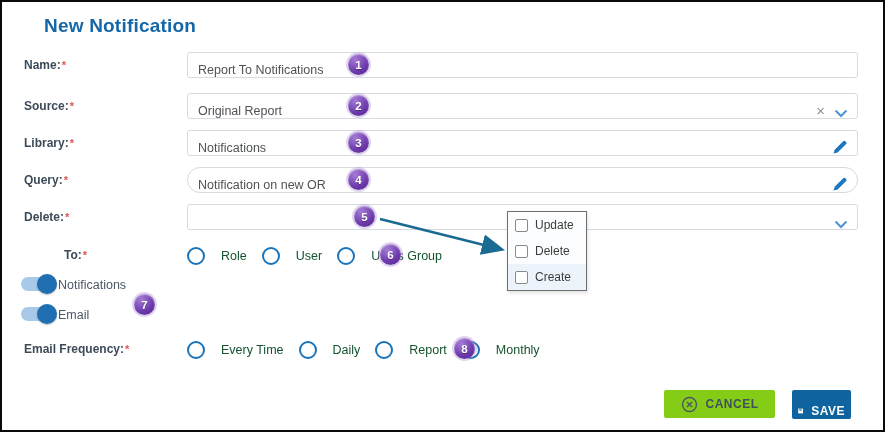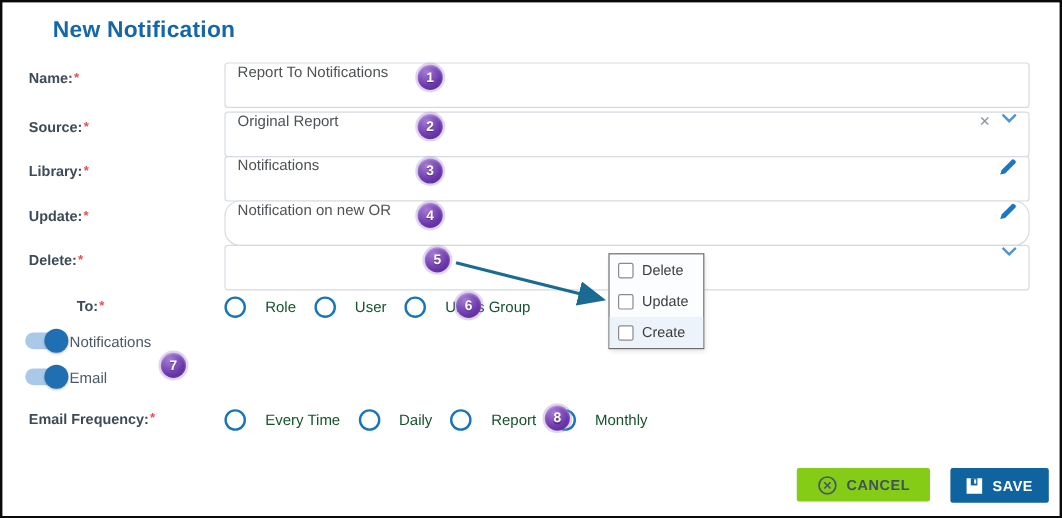--- a/index.html
+++ b/index.html
@@ -5,23 +5,23 @@
   html,body{margin:0;padding:0;background:#fff;}
   .page{
     position:relative;width:885px;height:432px;box-sizing:border-box;
     background:#fff;border:2px solid #0a0a0a;overflow:hidden;
     font-family:"Liberation Sans",sans-serif;
   }
   .title{position:absolute;left:22px;top:13px;font-size:19px;font-weight:bold;color:#1567a8;letter-spacing:.2px;margin-left:20px;}
   .flabel{position:absolute;left:22px;font-size:12px;font-weight:bold;color:#3d4b59;line-height:14px;white-space:nowrap;}
   .req{color:#e05252;font-size:11px;vertical-align:top;margin-left:1px;}
   .input{
-    position:absolute;left:185px;width:671px;height:38px;box-sizing:border-box;
+    position:absolute;left:185px;width:671px;height:26px;box-sizing:border-box;
     border:1px solid #d6dbe1;border-radius:3px;background:#fff;
-    display:flex;align-items:flex-start;padding:0 9px 0 10px;
+    display:flex;align-items:flex-end;padding:0 9px 0 10px;
   }
   .input .val{font-size:12.5px;color:#4f5254;flex:1;white-space:nowrap;overflow:hidden;}
   .icon-clear{font-size:15px;color:#8f9398;line-height:1;margin-right:9px;cursor:pointer;}
   .chev{display:block;}
   .badge{
     position:absolute;width:21px;height:21px;border-radius:50%;
     background:radial-gradient(circle at 35% 28%, #a57bd6, #6b37ab 60%, #4e2386);
     color:#fff;font-size:11.5px;font-weight:bold;
     display:flex;align-items:center;justify-content:center;
     box-shadow:0 0 0 2px rgba(165,135,210,.35), inset 0 1px 2px rgba(255,255,255,.45);
@@ -42,21 +42,21 @@
   .dd-item.hl{background:#edf3fa;}
   .dd-cb{width:11px;height:11px;border:1px solid #8a8a8a;border-radius:2px;background:#fff;margin-right:7px;flex:0 0 auto;}
   .dd-lbl{font-size:12px;color:#3c3c3c;white-space:nowrap;}
   .arrow-svg{position:absolute;left:370px;top:210px;pointer-events:none;}
   .btn{
     position:absolute;top:388px;border:none;border-radius:2px;cursor:pointer;
     display:flex;align-items:center;justify-content:center;gap:8px;
     font-family:"Liberation Sans",sans-serif;font-size:12px;font-weight:bold;letter-spacing:.5px;
   }
   .btn-cancel{left:662px;width:111px;height:28px;background:#84cc16;color:#41505f;}
-  .btn-save{left:790px;width:82px;height:29px;background:#0f639f;color:#ffffff;}
+  .btn-save{left:790px;width:59px;height:29px;background:#0f639f;color:#ffffff;align-items:flex-end;}
 </style>
 </head>
 <body>
 
 <div class="page">
 
   <div class="title">New Notification</div>
 
   <div class="flabel" style="top:56px;"><span>Name:</span><span class="req">*</span></div>
   <div class="input" style="top:50px;">
@@ -73,21 +73,21 @@
   </div>
 
   <div class="flabel" style="top:134px;"><span>Library:</span><span class="req">*</span></div>
   <div class="input" style="top:128px;">
     <span class="val">Notifications</span>
     <svg width="16" height="16" viewBox="0 0 16 16">
         <path fill="#1b77c0" d="M1.5 14.5 L2.7 10.7 L11.2 2.2 a1.45 1.45 0 0 1 2.05 0 l0.85 0.85 a1.45 1.45 0 0 1 0 2.05 L5.6 13.6 Z"></path>
       </svg>
   </div>
 
-  <div class="flabel" style="top:171px;"><span>Update:</span><span class="req">*</span></div>
+  <div class="flabel" style="top:171px;"><span>Query:</span><span class="req">*</span></div>
   <div class="input" style="top:165px;border-radius:13px;">
     <span class="val">Notification on new OR</span>
     <svg width="16" height="16" viewBox="0 0 16 16">
         <path fill="#1b77c0" d="M1.5 14.5 L2.7 10.7 L11.2 2.2 a1.45 1.45 0 0 1 2.05 0 l0.85 0.85 a1.45 1.45 0 0 1 0 2.05 L5.6 13.6 Z"></path>
       </svg>
   </div>
 
   <div class="flabel" style="top:208px;"><span>Delete:</span><span class="req">*</span></div>
   <div class="input" style="top:202px;">
     <span class="val"></span>
@@ -137,25 +137,25 @@
       </span>
     <span class="radio-item">
         <span class="radio-circle"></span>
         <span class="radio-lbl">Monthly</span>
       </span>
   </div>
 
   <div class="dropdown">
     <div class="dd-item">
         <span class="dd-cb"></span>
-        <span class="dd-lbl">Delete</span>
+        <span class="dd-lbl">Update</span>
       </div>
     <div class="dd-item">
         <span class="dd-cb"></span>
-        <span class="dd-lbl">Update</span>
+        <span class="dd-lbl">Delete</span>
       </div>
     <div class="dd-item hl">
         <span class="dd-cb"></span>
         <span class="dd-lbl">Create</span>
       </div>
   </div>
 
   <svg class="arrow-svg" width="140" height="46" viewBox="0 0 140 46">
     <defs>
       <marker id="ah" markerWidth="9" markerHeight="8" refX="7" refY="4" orient="auto">

